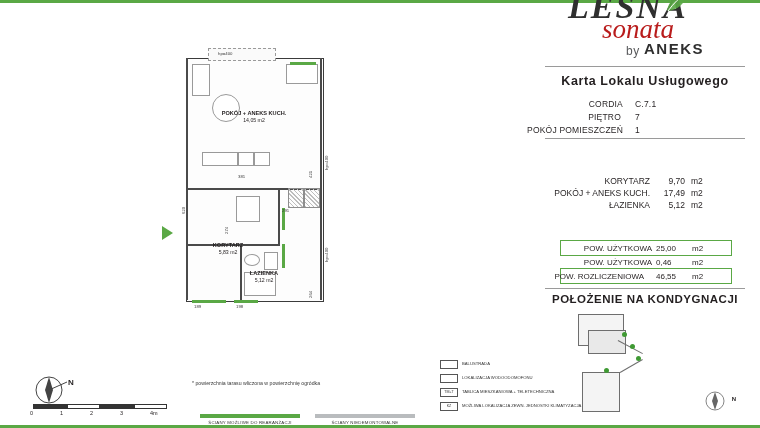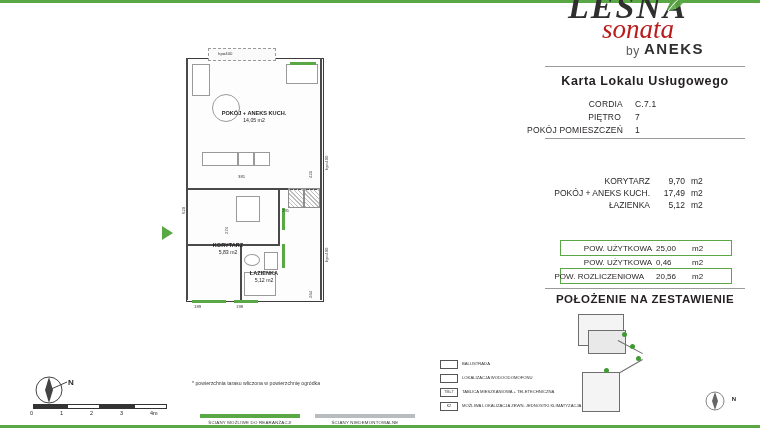--- a/index.html
+++ b/index.html
@@ -194,26 +194,26 @@
 
   <div class="sum-row" style="left:560px;top:258px;width:170px;">
     <div class="lbl" style="right:78px;">POW. UŻYTKOWA</div>
     <div class="num" style="left:96px;">0,46</div>
     <div class="unit" style="left:132px;">m2</div>
   </div>
 
   <div class="sumbox" style="left:560px;top:268px;width:170px;height:14px;"></div>
   <div class="sum-row" style="left:560px;top:272px;width:170px;">
     <div class="lbl" style="right:86px;">POW. ROZLICZENIOWA</div>
-    <div class="num" style="left:96px;">20,56</div>
+    <div class="num" style="left:96px;">46,55</div>
     <div class="unit" style="left:132px;">m2</div>
   </div>
 
   <div class="rule" style="left:545px;top:288px;width:200px;"></div>
-  <div class="pol-title">POŁOŻENIE NA ZESTAWIENIE</div>
+  <div class="pol-title">POŁOŻENIE NA KONDYGNACJI</div>
 
   <div class="keyplan">
     <div class="kp-block" style="left:18px;top:4px;width:44px;height:30px;"></div>
     <div class="kp-block" style="left:28px;top:20px;width:36px;height:22px;background:#e9e9e9;"></div>
     <div class="kp-block" style="left:22px;top:62px;width:36px;height:38px;"></div>
     <div class="kp-line" style="left:58px;top:30px;width:28px;height:.8px;transform:rotate(28deg);transform-origin:left center;"></div>
     <div class="kp-line" style="left:60px;top:62px;width:26px;height:.8px;transform:rotate(-30deg);transform-origin:left center;"></div>
     <div class="kp-dot" style="left:62px;top:22px;"></div>
     <div class="kp-dot" style="left:70px;top:34px;"></div>
     <div class="kp-dot" style="left:76px;top:46px;"></div>

